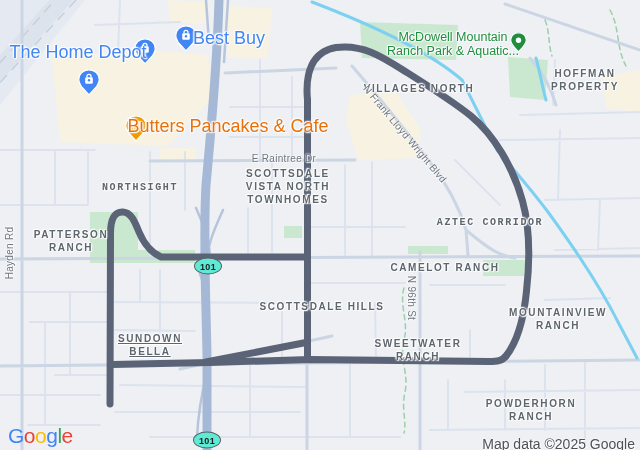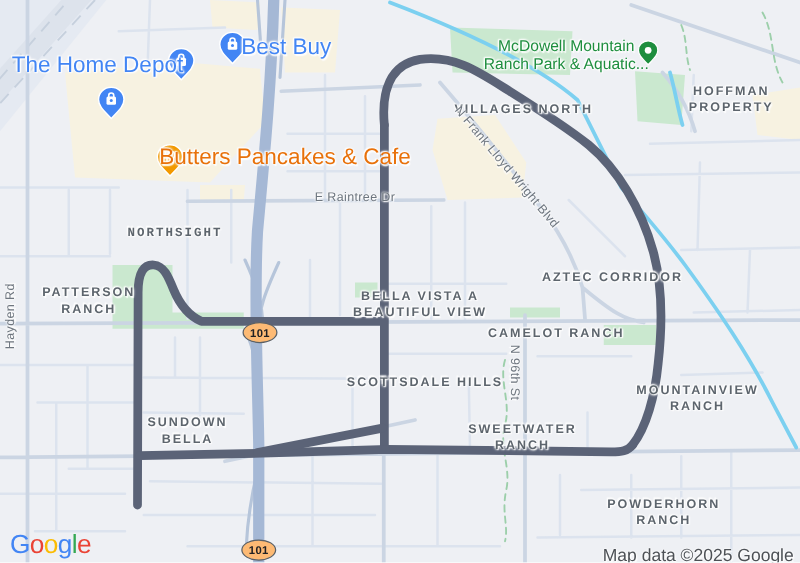--- a/index.html
+++ b/index.html
@@ -22,21 +22,21 @@
   }
   .poi-blue{color:#4285f4;}
   .poi-orange{color:#e8710a;}
   .poi-green{color:#1e8e3e;text-align:center;line-height:14px;font-size:12.5px;}
   .road-label{
     font-weight:400;font-size:10px;color:#6e767f;letter-spacing:.3px;
     text-shadow:0 0 2px #fff,0 0 2px #fff,1px 1px 1px #fff;
   }
   .shield{
     position:absolute;transform:translate(-50%,-50%);
-    width:26px;height:15px;background:#fdba74;border:1.5px solid #5a6066;border-radius:50%;
+    width:26px;height:15px;background:#5eead4;border:1.5px solid #5a6066;border-radius:50%;
     display:flex;align-items:center;justify-content:center;
     font-size:9px;font-weight:700;color:#202124;letter-spacing:.3px;
   }
   .pin{position:absolute;pointer-events:auto;cursor:pointer;}
   #google-logo{
     position:absolute;left:8px;top:424px;font-size:21px;font-weight:500;
     letter-spacing:-.5px;
   }
   #google-logo span{display:inline-block;}
   .lg0{color:#4285F4;}.lg1{color:#EA4335;}.lg2{color:#FBBC04;}
@@ -181,28 +181,29 @@
   <div class="lbl nlabel" style="left:406px;top:88px;margin-left:13px;">VILLAGES NORTH</div>
   <div class="lbl nlabel" style="left:585px;top:80px;">
     <div>HOFFMAN</div>
       <div>PROPERTY</div>
   </div>
   <div class="lbl nlabel" style="left:140px;top:187px;font-family:Liberation Mono, monospace;">NORTHSIGHT</div>
   <div class="lbl nlabel" style="left:71px;top:241px;">
     <div>PATTERSON</div>
       <div>RANCH</div>
   </div>
-  <div class="lbl nlabel" style="left:336px;top:244px;">
-    <div>BELLA VISTA A</div>
-      <div>BEAUTIFUL VIEW</div>
-  </div>
-  <div class="lbl nlabel" style="left:490px;top:222px;">AZTEC CORRIDOR</div>
+  <div class="lbl nlabel" style="left:288px;top:186px;">
+    <div>SCOTTSDALE</div>
+      <div>VISTA NORTH</div>
+      <div>TOWNHOMES</div>
+  </div>
+  <div class="lbl nlabel" style="left:490px;top:222px;font-family:Liberation Mono, monospace;">AZTEC CORRIDOR</div>
   <div class="lbl nlabel" style="left:445px;top:267px;">CAMELOT RANCH</div>
-  <div class="lbl nlabel" style="left:340px;top:306px;">SCOTTSDALE HILLS</div>
-  <div class="lbl nlabel" style="left:150px;top:345px;">
+  <div class="lbl nlabel" style="left:322px;top:306px;">SCOTTSDALE HILLS</div>
+  <div class="lbl nlabel" style="left:150px;top:345px;text-decoration:underline;">
     <div>SUNDOWN</div>
       <div>BELLA</div>
   </div>
   <div class="lbl nlabel" style="left:418px;top:350px;">
     <div>SWEETWATER</div>
       <div>RANCH</div>
   </div>
   <div class="lbl nlabel" style="left:558px;top:319px;">
     <div>MOUNTAINVIEW</div>
       <div>RANCH</div>

